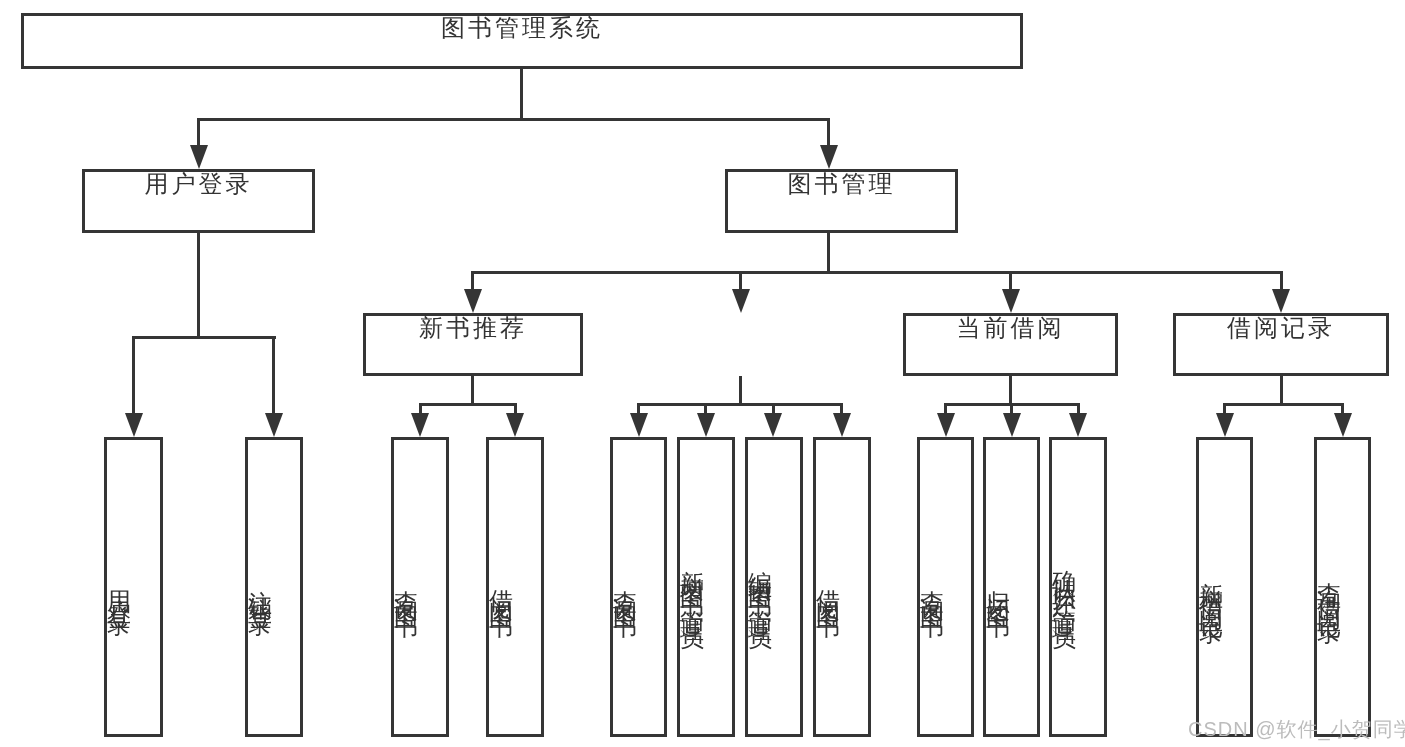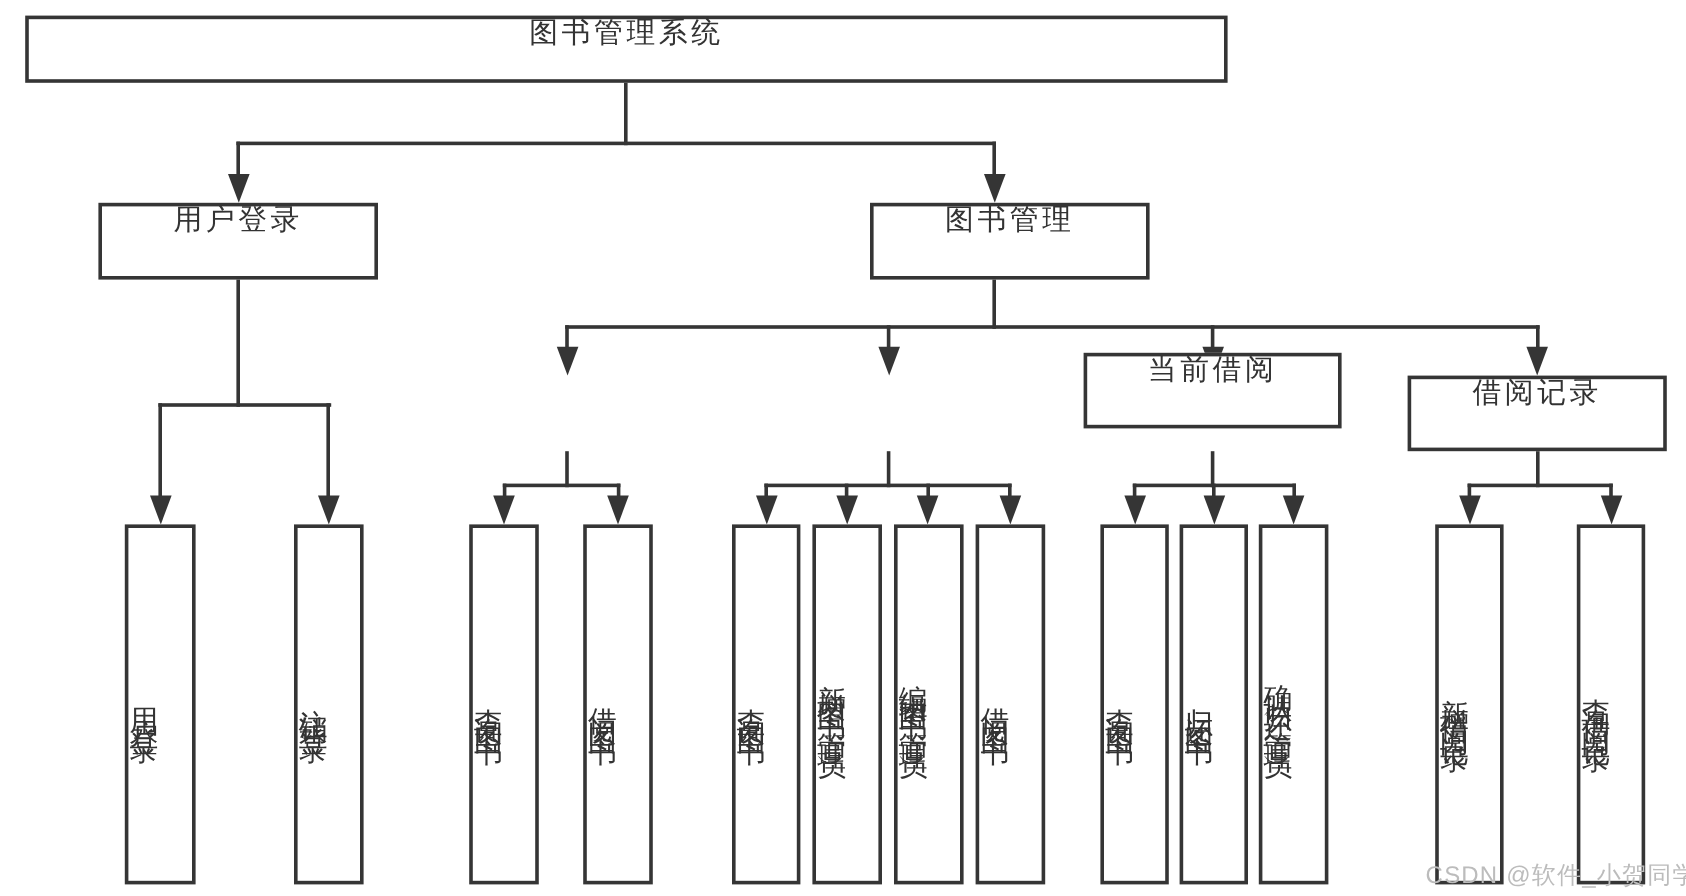--- a/index.html
+++ b/index.html
@@ -92,21 +92,24 @@
   <div class="hl" style="left:471px; top:271px; width:812px; height:3px;"></div>
   <div class="vl" style="left:471px; top:271px; width:3px; height:22px;"></div>
   <div class="arrow" style="left:464px; top:289px;"></div>
   <div class="vl" style="left:739px; top:271px; width:3px; height:22px;"></div>
   <div class="arrow" style="left:732px; top:289px;"></div>
   <div class="vl" style="left:1009px; top:271px; width:3px; height:22px;"></div>
   <div class="arrow" style="left:1002px; top:289px;"></div>
   <div class="vl" style="left:1280px; top:271px; width:3px; height:22px;"></div>
   <div class="arrow" style="left:1272px; top:289px;"></div>
 
-  <div class="node" style="left:903px; top:294px; width:215px; height:63px;">
+  <div class="node" style="left:363px; top:313px; width:220px; height:63px;">
+    <span>新书推荐</span>
+  </div>
+  <div class="node" style="left:903px; top:313px; width:215px; height:63px;">
     <span>当前借阅</span>
   </div>
   <div class="node" style="left:1173px; top:313px; width:216px; height:63px;">
     <span>借阅记录</span>
   </div>
 
   <div class="vl" style="left:471px; top:376px; width:3px; height:30px;"></div>
   <div class="hl" style="left:419px; top:403px; width:98px; height:3px;"></div>
   <div class="vl" style="left:419px; top:403px; width:3px; height:14px;"></div>
   <div class="arrow" style="left:411px; top:413px;"></div>

